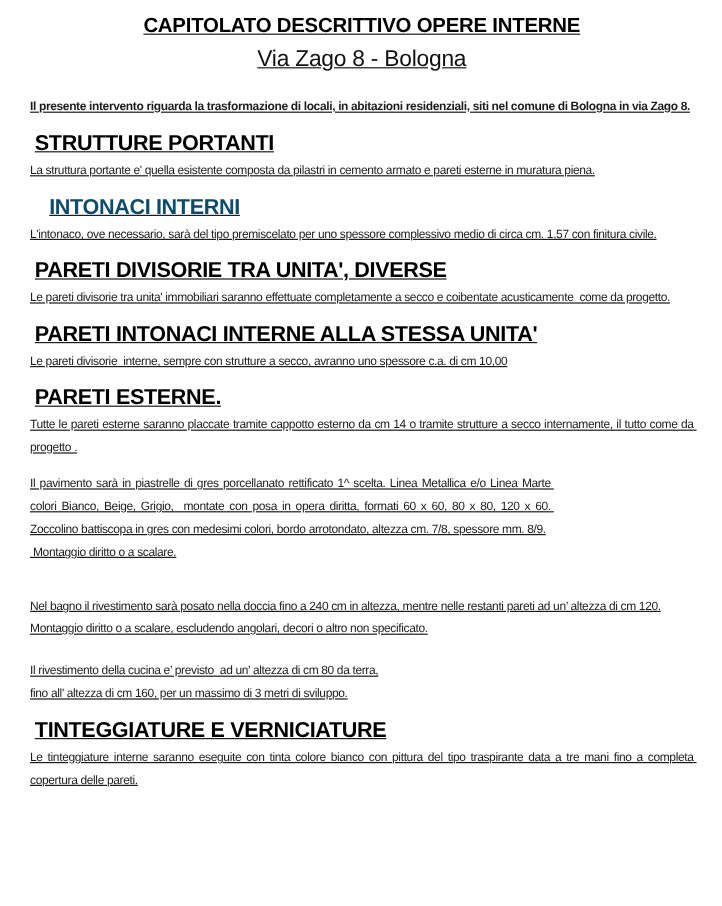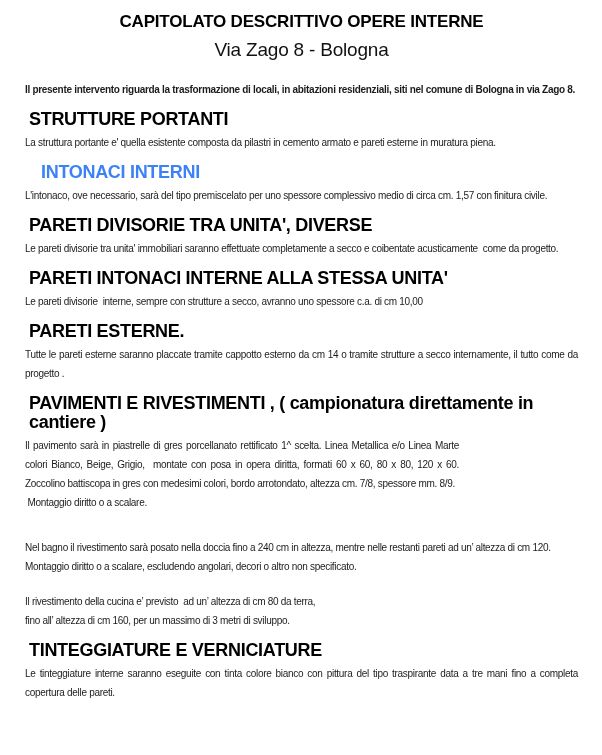--- a/index.html
+++ b/index.html
@@ -13,20 +13,21 @@
     overflow: hidden;
     font-family: "Liberation Sans", sans-serif;
     color: #1c1c1c;
   }
   .page {
     box-sizing: border-box;
     width: 602px;
     height: 755px;
     padding: 11px 24px 0 25px;
     background: #ffffff;
+    text-decoration: underline;
   }
   .doc-title {
     margin: 0;
     font-size: 17px;
     line-height: 21px;
     font-weight: bold;
     text-align: center;
     letter-spacing: -0.2px;
     color: #000000;
   }
@@ -81,41 +82,40 @@
   <h1 class="doc-title">CAPITOLATO DESCRITTIVO OPERE INTERNE</h1>
   <h2 class="doc-subtitle">Via Zago 8 - Bologna</h2>
   <p class="intro txt">Il presente intervento riguarda la trasformazione di locali, in abitazioni residenziali, siti nel comune di Bologna in via Zago 8.</p>
   <div id="sections">
   <section class="sec">
     <h3 class="sec-heading" style="color: rgb(0, 0, 0);">STRUTTURE PORTANTI</h3>
   <p class="body txt justify">La struttura portante e' quella esistente composta da pilastri in cemento armato e pareti esterne in muratura piena.</p>
       </section>
 
   <section class="sec">
-    <h3 class="sec-heading" style="color: #3b82f6; padding-left: 12px;">INTONACI INTERNI</h3>
+    <h3 class="sec-heading" style="color: #0c4a6e; padding-left: 12px;">INTONACI INTERNI</h3>
   <p class="body txt justify">L'intonaco, ove necessario, sarà del tipo premiscelato per uno spessore complessivo medio di circa cm. 1,57 con finitura civile.</p>
       </section>
 
   <section class="sec">
     <h3 class="sec-heading" style="color: rgb(0, 0, 0);">PARETI DIVISORIE TRA UNITA', DIVERSE</h3>
   <p class="body txt justify">Le pareti divisorie tra unita' immobiliari saranno effettuate completamente a secco e coibentate acusticamente  come da progetto.</p>
       </section>
 
   <section class="sec">
     <h3 class="sec-heading" style="color: rgb(0, 0, 0);">PARETI INTONACI INTERNE ALLA STESSA UNITA'</h3>
   <p class="body txt left">Le pareti divisorie  interne, sempre con strutture a secco, avranno uno spessore c.a. di cm 10,00</p>
       </section>
 
   <section class="sec">
     <h3 class="sec-heading" style="color: rgb(0, 0, 0);">PARETI ESTERNE.</h3>
   <p class="body txt justify">Tutte le pareti esterne saranno placcate tramite cappotto esterno da cm 14 o tramite strutture a secco internamente, il tutto come da progetto .</p>
       </section>
 
   <section class="sec">
-    <h3 class="sec-heading" style="color: rgb(0, 0, 0);">PAVIMENTI E RIVESTIMENTI , ( campionatura direttamente in cantiere )</h3>
   <p class="body txt narrow">Il pavimento sarà in piastrelle di gres porcellanato rettificato 1^ scelta. Linea Metallica e/o Linea Marte colori Bianco, Beige, Grigio,  montate con posa in opera diritta, formati 60 x 60, 80 x 80, 120 x 60. Zoccolino battiscopa in gres con medesimi colori, bordo arrotondato, altezza cm. 7/8, spessore mm. 8/9.
  Montaggio diritto o a scalare.</p>
       </section>
 
   <section class="sec sp-wide">
 
   <p class="body txt justify">Nel bagno il rivestimento sarà posato nella doccia fino a 240 cm in altezza, mentre nelle restanti pareti ad un’ altezza di cm 120.
 Montaggio diritto o a scalare, escludendo angolari, decori o altro non specificato.</p>
       </section>
 

